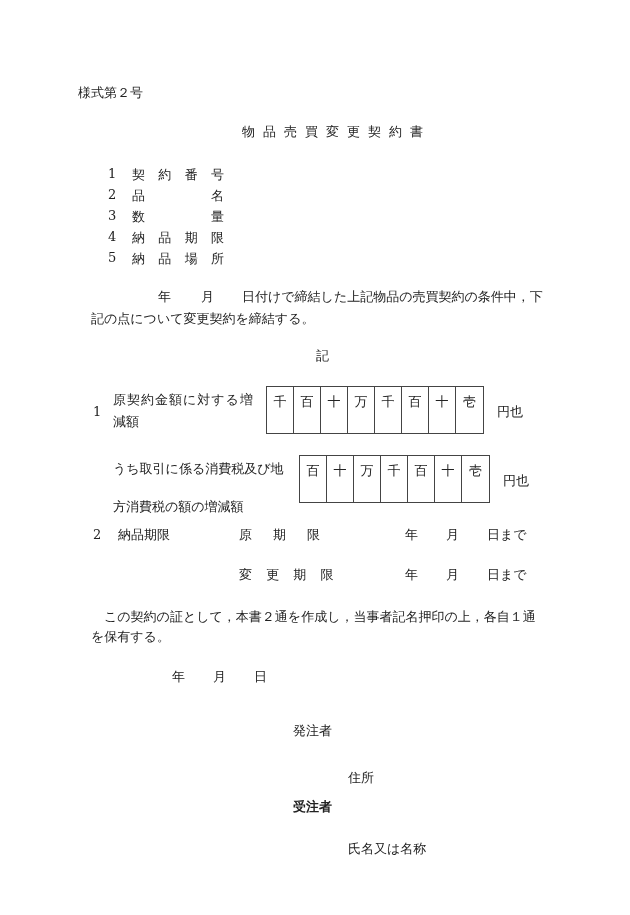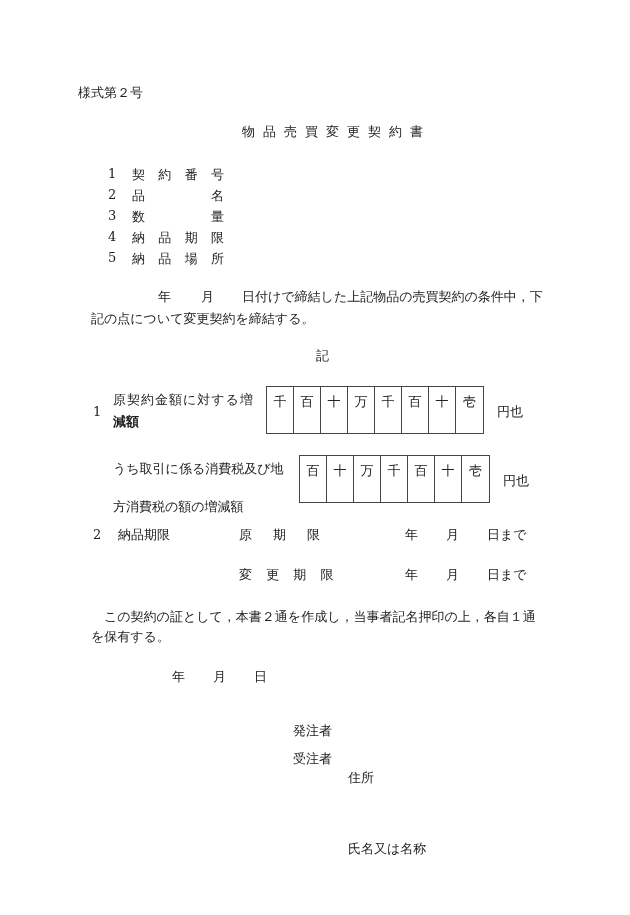--- a/index.html
+++ b/index.html
@@ -70,21 +70,21 @@
   <span class="abs" style="left:158px;top:290px;">年</span>
   <span class="abs" style="left:201px;top:290px;">月</span>
   <span class="abs" style="left:242px;top:290px;">日付けで締結した上記物品の売買契約の条件中，下</span>
   <span class="abs" style="left:91px;top:312px;">記の点について変更契約を締結する。</span>
 </div>
 
 <div class="abs" style="left:316px;top:349px;">記</div>
 
 <div class="abs" style="left:93px;top:405px;">1</div>
 <div class="abs" style="left:113px;top:393px;letter-spacing:1px;">原契約金額に対する増</div>
-<div class="abs" style="left:113px;top:415px;font-weight:bold;">減額</div>
+<div class="abs" style="left:113px;top:415px;">減額</div>
 
 <div class="grid" style="left:266px;top:386px;">
   <div class="cell">千</div>
   <div class="cell">百</div>
   <div class="cell">十</div>
   <div class="cell">万</div>
   <div class="cell">千</div>
   <div class="cell">百</div>
   <div class="cell">十</div>
   <div class="cell">壱</div>
@@ -119,15 +119,15 @@
 <div class="abs" style="left:487px;top:568px;">日まで</div>
 
 <div class="abs" style="left:104px;top:610px;">この契約の証として，本書２通を作成し，当事者記名押印の上，各自１通</div>
 <div class="abs" style="left:91px;top:630px;">を保有する。</div>
 
 <div class="abs" style="left:172px;top:670px;">年</div>
 <div class="abs" style="left:213px;top:670px;">月</div>
 <div class="abs" style="left:254px;top:670px;">日</div>
 
 <div class="abs" style="left:293px;top:724px;">発注者</div>
-<div class="abs" style="left:293px;top:752px;">受注者</div>
+<div class="abs" style="left:293px;top:800px;font-weight:bold;">受注者</div>
 <div class="abs" style="left:348px;top:771px;">住所</div>
 <div class="abs" style="left:348px;top:811px;margin-top:31px;">氏名又は名称</div>
 
 </body></html>

